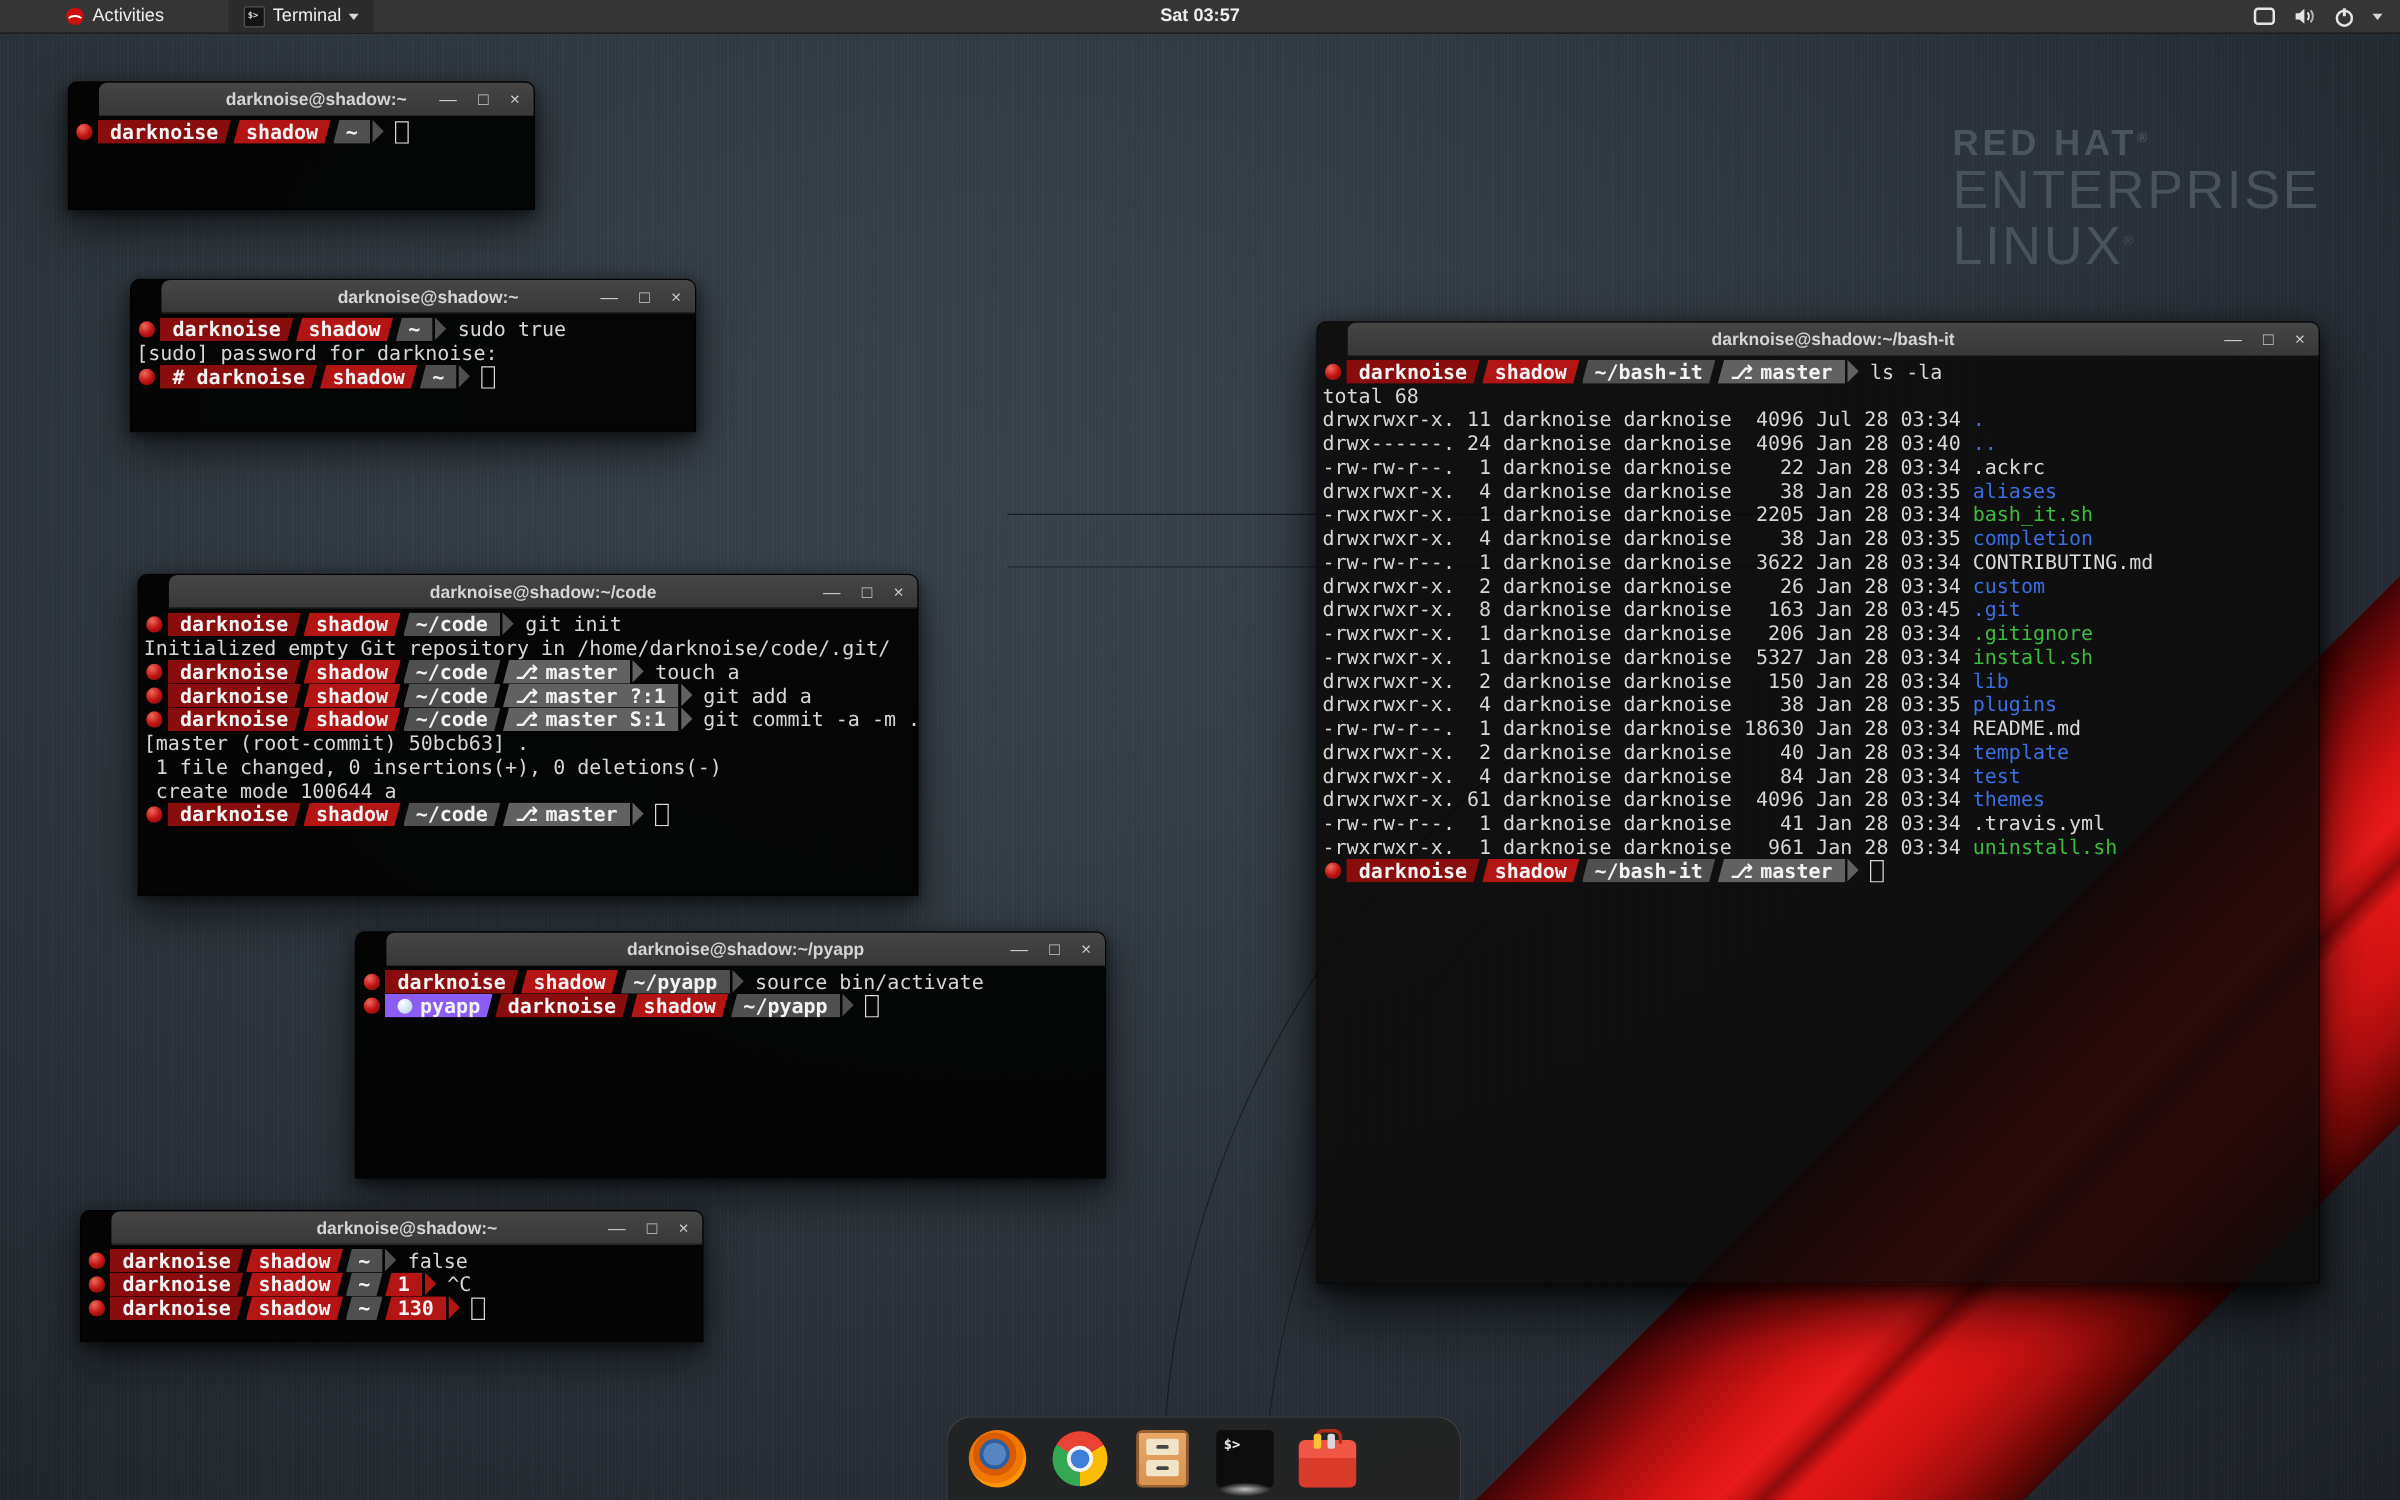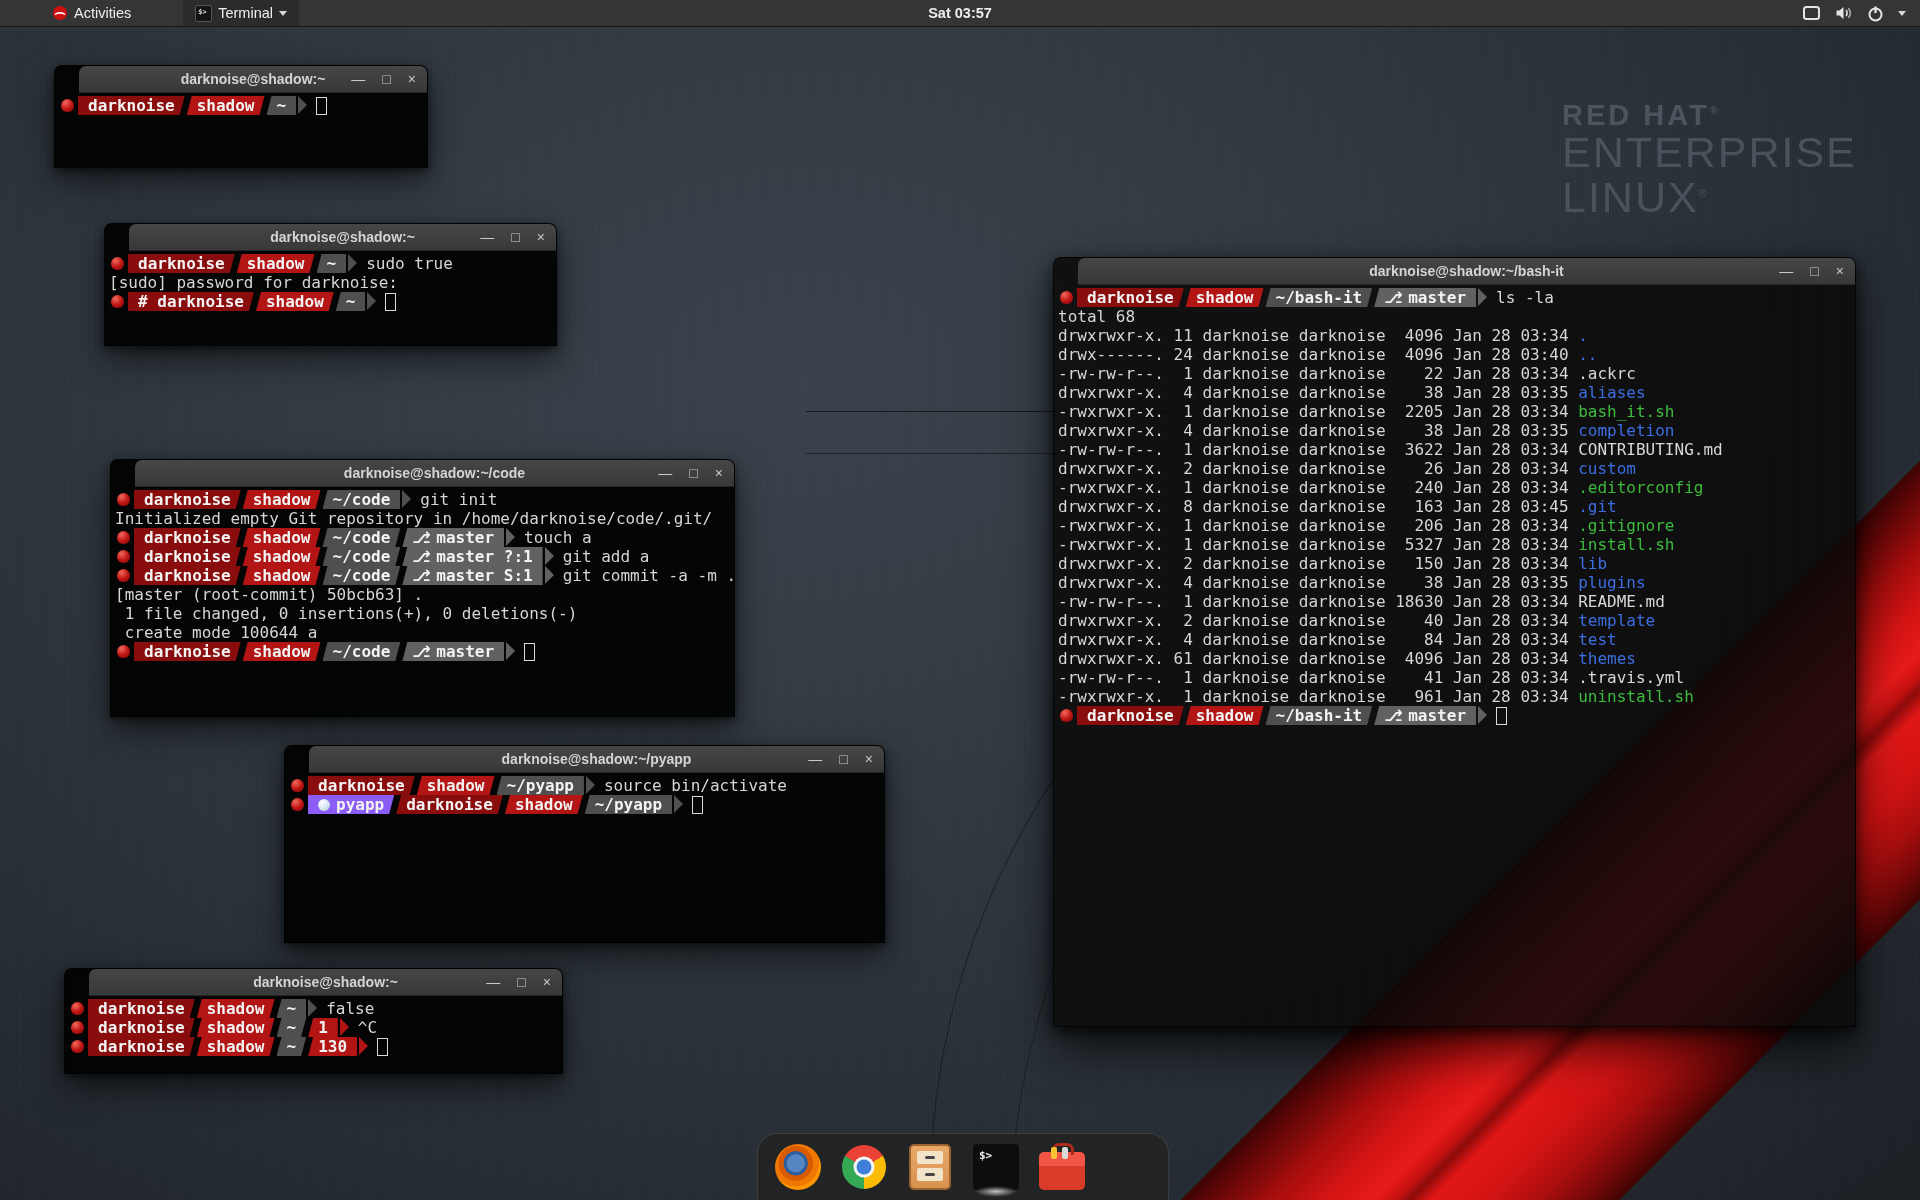--- a/index.html
+++ b/index.html
@@ -343,29 +343,28 @@
           <div class="tline pline">
             <span class="hat"></span>
             <span class="seg seg-user first" style="background: rgb(138, 13, 13);">darknoise</span>
             <span class="seg seg-host" style="background: rgb(179, 20, 20);">shadow</span>
             <span class="seg seg-path" style="background: rgb(79, 79, 79);">~/bash-it</span>
             <span class="seg seg-git last" style="background: rgb(97, 97, 97);"><span class="git-glyph">⎇ </span>master</span>
             <span class="seg-arrow" style="border-left-color: rgb(97, 97, 97);"></span>
             <span class="cmd">ls -la</span>
           </div>
           <div class="tline out">total 68</div>
-          <div class="tline out"><span class="ls-meta">drwxrwxr-x. 11 darknoise darknoise  4096 Jan 28 03:34 </span><span class="ls-name" style="color: rgb(59, 110, 224);">.</span></div>
+          <div class="tline out"><span class="ls-meta">drwxrwxr-x. 11 darknoise darknoise  4096 Jul 28 03:34 </span><span class="ls-name" style="color: rgb(59, 110, 224);">.</span></div>
           <div class="tline out"><span class="ls-meta">drwx------. 24 darknoise darknoise  4096 Jan 28 03:40 </span><span class="ls-name" style="color: rgb(59, 110, 224);">..</span></div>
           <div class="tline out"><span class="ls-meta">-rw-rw-r--.  1 darknoise darknoise    22 Jan 28 03:34 </span><span class="ls-name" style="color: rgb(216, 216, 216); margin-top: 48px;">.ackrc</span></div>
           <div class="tline out"><span class="ls-meta">drwxrwxr-x.  4 darknoise darknoise    38 Jan 28 03:35 </span><span class="ls-name" style="color: rgb(59, 110, 224);">aliases</span></div>
           <div class="tline out"><span class="ls-meta">-rwxrwxr-x.  1 darknoise darknoise  2205 Jan 28 03:34 </span><span class="ls-name" style="color: rgb(61, 187, 61);">bash_it.sh</span></div>
           <div class="tline out"><span class="ls-meta">drwxrwxr-x.  4 darknoise darknoise    38 Jan 28 03:35 </span><span class="ls-name" style="color: rgb(59, 110, 224);">completion</span></div>
           <div class="tline out"><span class="ls-meta">-rw-rw-r--.  1 darknoise darknoise  3622 Jan 28 03:34 </span><span class="ls-name" style="color: rgb(216, 216, 216);">CONTRIBUTING.md</span></div>
           <div class="tline out"><span class="ls-meta">drwxrwxr-x.  2 darknoise darknoise    26 Jan 28 03:34 </span><span class="ls-name" style="color: rgb(59, 110, 224);">custom</span></div>
-          <div class="tline out"><span class="ls-meta">-rwxrwxr-x.  1 darknoise darknoise   240 Jan 28 03:34 </span><span class="ls-name" style="color: rgb(61, 187, 61);">.editorconfig</span></div>
           <div class="tline out"><span class="ls-meta">drwxrwxr-x.  8 darknoise darknoise   163 Jan 28 03:45 </span><span class="ls-name" style="color: rgb(59, 110, 224);">.git</span></div>
           <div class="tline out"><span class="ls-meta">-rwxrwxr-x.  1 darknoise darknoise   206 Jan 28 03:34 </span><span class="ls-name" style="color: rgb(61, 187, 61);">.gitignore</span></div>
           <div class="tline out"><span class="ls-meta">-rwxrwxr-x.  1 darknoise darknoise  5327 Jan 28 03:34 </span><span class="ls-name" style="color: rgb(61, 187, 61);">install.sh</span></div>
           <div class="tline out"><span class="ls-meta">drwxrwxr-x.  2 darknoise darknoise   150 Jan 28 03:34 </span><span class="ls-name" style="color: rgb(59, 110, 224);">lib</span></div>
           <div class="tline out"><span class="ls-meta">drwxrwxr-x.  4 darknoise darknoise    38 Jan 28 03:35 </span><span class="ls-name" style="color: rgb(59, 110, 224);">plugins</span></div>
           <div class="tline out"><span class="ls-meta">-rw-rw-r--.  1 darknoise darknoise 18630 Jan 28 03:34 </span><span class="ls-name" style="color: rgb(216, 216, 216);">README.md</span></div>
           <div class="tline out"><span class="ls-meta">drwxrwxr-x.  2 darknoise darknoise    40 Jan 28 03:34 </span><span class="ls-name" style="color: rgb(59, 110, 224);">template</span></div>
           <div class="tline out"><span class="ls-meta">drwxrwxr-x.  4 darknoise darknoise    84 Jan 28 03:34 </span><span class="ls-name" style="color: rgb(59, 110, 224);">test</span></div>
           <div class="tline out"><span class="ls-meta">drwxrwxr-x. 61 darknoise darknoise  4096 Jan 28 03:34 </span><span class="ls-name" style="color: rgb(59, 110, 224);">themes</span></div>
           <div class="tline out"><span class="ls-meta">-rw-rw-r--.  1 darknoise darknoise    41 Jan 28 03:34 </span><span class="ls-name" style="color: rgb(216, 216, 216);">.travis.yml</span></div>

